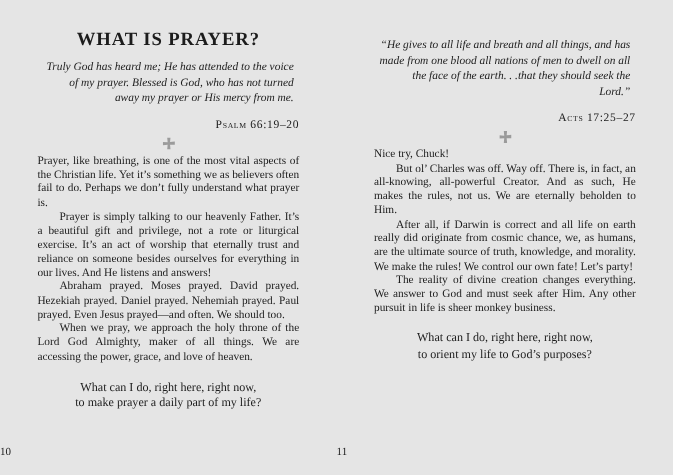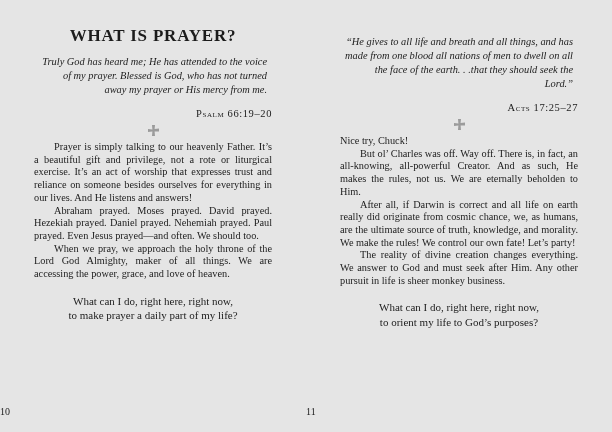--- a/index.html
+++ b/index.html
@@ -78,21 +78,22 @@
   <div class="page">
     <h1 class="title">WHAT IS PRAYER?</h1>
     <div class="epigraph">Truly God has heard me; He has attended to the voice of my prayer. Blessed is God, who has not turned away my prayer or His mercy from me.</div>
     <div class="attribution">Psalm 66:19–20</div>
     <div class="ornament">
       <svg width="11" height="11" viewBox="0 0 11 11" aria-hidden="true">
           <path d="M4 0 h3 l-0.4 4 L11 3.6 v3 L6.6 6.6 7 11 h-3 l0.4-4.4 L0 7 v-3 l4.4 0.4 z" fill="#9b9b9b"></path>
         </svg>
     </div>
     <div class="body">
-      <p class="indent">Prayer is simply talking to our heavenly Father. It’s a beautiful gift and privilege, not a rote or liturgical exercise. It’s an act of worship that expresses trust and reliance on someone besides ourselves for everything in our lives. And He listens and answers!</p>
+      <p class="noindent">Prayer, like breathing, is one of the most vital aspects of the Christian life. Yet it’s something we as believers often fail to do. Perhaps we don’t fully understand what prayer is.</p>
+      <p class="indent">Prayer is simply talking to our heavenly Father. It’s a beautiful gift and privilege, not a rote or liturgical exercise. It’s an act of worship that eternally trust and reliance on someone besides ourselves for everything in our lives. And He listens and answers!</p>
       <p class="indent">Abraham prayed. Moses prayed. David prayed. Hezekiah prayed. Daniel prayed. Nehemiah prayed. Paul prayed. Even Jesus prayed—and often. We should too.</p>
       <p class="indent">When we pray, we approach the holy throne of the Lord God Almighty, maker of all things. We are accessing the power, grace, and love of heaven.</p>
     </div>
     <div class="question">
       <div>What can I do, right here, right now,</div>
       <div>to make prayer a daily part of my life?</div>
     </div>
     <div class="pagenum">10</div>
   </div>
 

